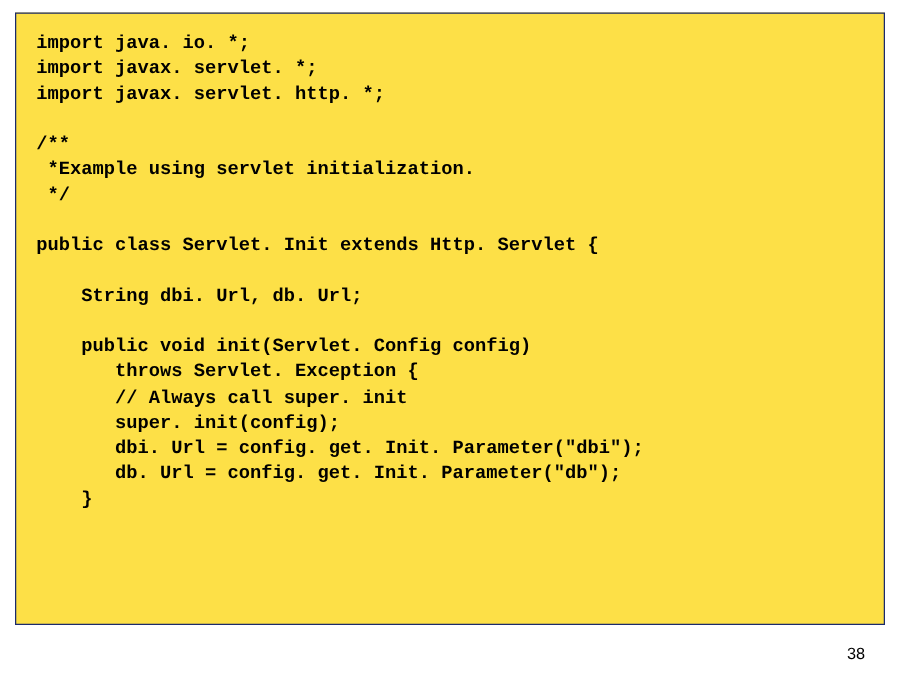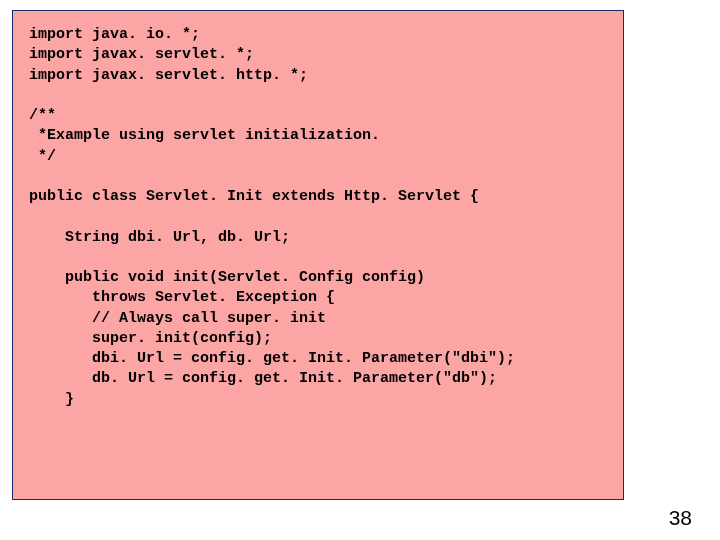--- a/index.html
+++ b/index.html
@@ -12,38 +12,38 @@
   }
   .slide {
     box-sizing: border-box;
     width: 720px;
     height: 540px;
     padding: 10px 12px 8px 12px;
     position: relative;
   }
   .code-box {
     box-sizing: border-box;
-    width: 612px;
+    width: 696px;
     height: 490px;
     border: 1.5px solid #1a2a6c;
-    background: #fca5a5;
+    background: #fde047;
     padding: 14px 16px 10px 16px;
     font-family: "Courier New", Courier, monospace;
     font-weight: bold;
     font-size: 15px;
     line-height: 1.35;
     color: #000;
     white-space: pre;
     overflow: hidden;
   }
   .page-num {
     position: absolute;
     right: 28px;
     bottom: 10px;
-    font-size: 21px;
+    font-size: 13px;
     color: #000;
   }
   .ind1 { display:inline-block; width: 4ch; }
   .ind2 { display:inline-block; width: 7ch; }
 </style>
 </head>
 <body>
 
 <div class="slide">
   <div class="code-box"><span>import java. io. *;</span>

